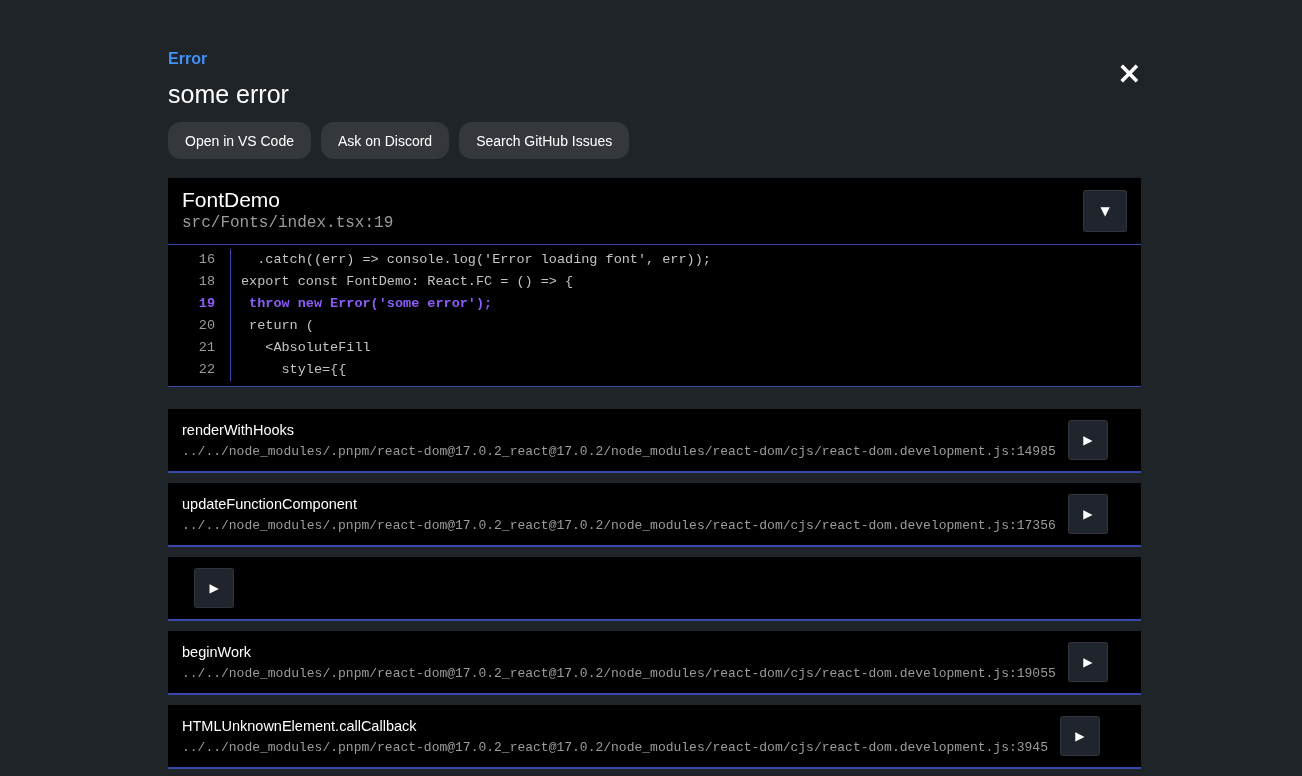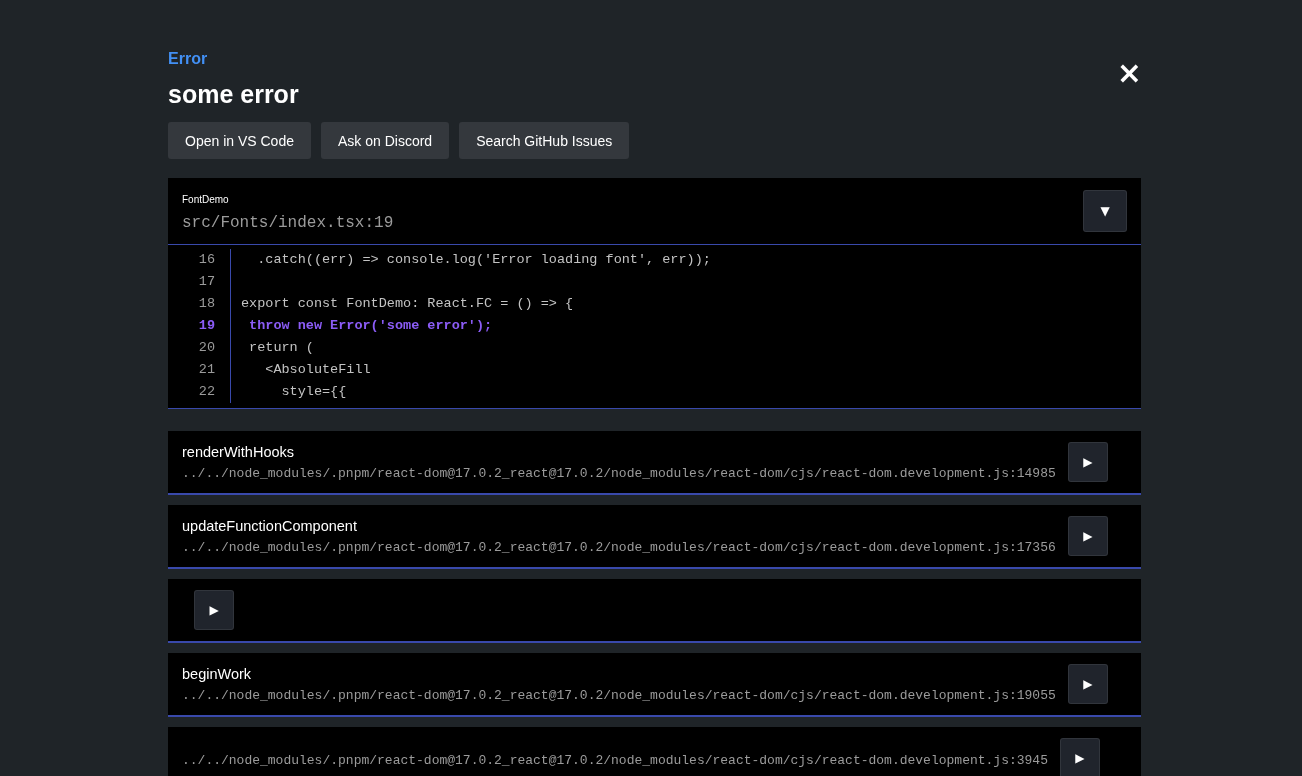--- a/index.html
+++ b/index.html
@@ -12,38 +12,38 @@
   }
   .close-btn {
     position:absolute; top:58px; right:160px;
     background:transparent; border:none; color:#fff;
     font-size:30px; font-weight:bold; line-height:30px;
     font-family:"DejaVu Sans", sans-serif;
     cursor:pointer;
   }
   .content { position:absolute; left:168px; top:50px; width:973px; }
   .kicker { color: var(--accent, #4290f5); font-size:16px; font-weight:bold; line-height:18px; }
-  .title { font-size:25px; font-weight:bold; line-height:26px; margin-top:13px; }
+  .title { font-size:25px; font-weight:normal; line-height:26px; margin-top:13px; }
   .actions { display:flex; gap:10px; margin-top:15px; }
   .action-btn {
     background: var(--button_bg, #34383d); color:#fff;
     font-family:"Liberation Sans", sans-serif; font-size:14px;
-    height:37px; padding:0 17px; border:none; border-radius:3px; cursor:pointer;
+    height:37px; padding:0 17px; border:none; border-radius:13px; cursor:pointer;
   }
   .source-card {
     background: var(--card_bg, #000);
     margin-top:19px;
     border-bottom:1px solid var(--divider, #3949ab);
   }
   .source-header {
     display:flex; justify-content:space-between; align-items:center;
     padding:12px 14px;
     border-bottom:1px solid var(--divider, #3949ab);
   }
-  .src-fn { font-size:10px; line-height:17px; color:#fff; }
+  .src-fn { font-size:21px; line-height:17px; color:#fff; }
   .src-loc {
     margin-top:6px;
     font-family:"Liberation Mono","DejaVu Sans Mono",monospace;
     font-size:16px; color:#9b9b9b;
   }
   .icon-btn {
     width:44px; height:42px; flex-shrink:0;
     background:#20242c; border:1px solid rgba(255,255,255,0.08); border-radius:3px;
     color:#fff; cursor:pointer;
     display:flex; align-items:center; justify-content:center;
@@ -122,24 +122,20 @@
       <button class="icon-btn">
         <span class="tri">▼</span>
       </button>
     </div>
     <div class="code">
         <div class="code-row">
     <div class="gutter">16</div>
     <div class="code-cell">  .catch((err) =&gt; console.log('Error loading font', err));</div>
   </div>
         <div class="code-row">
-    <div class="gutter">17</div>
-    <div class="code-cell"></div>
-  </div>
-        <div class="code-row">
     <div class="gutter">18</div>
     <div class="code-cell">export const FontDemo: React.FC = () =&gt; {</div>
   </div>
         <div class="code-row highlight">
     <div class="gutter">19</div>
     <div class="code-cell"> throw new Error('some error');</div>
   </div>
         <div class="code-row">
     <div class="gutter">20</div>
     <div class="code-cell"> return (</div>
@@ -183,20 +179,21 @@
     <div class="frame-text">
       <div class="frame-fn">beginWork</div>
       <div class="frame-loc">../../node_modules/.pnpm/react-dom@17.0.2_react@17.0.2/node_modules/react-dom/cjs/react-dom.development.js:19055</div>
     </div>
     <button class="play-btn">
       <span class="tri">▶</span>
     </button>
   </div>
       <div class="frame">
     <div class="frame-text">
+      <div class="frame-fn">HTMLUnknownElement.callCallback</div>
       <div class="frame-loc">../../node_modules/.pnpm/react-dom@17.0.2_react@17.0.2/node_modules/react-dom/cjs/react-dom.development.js:3945</div>
     </div>
     <button class="play-btn">
       <span class="tri">▶</span>
     </button>
   </div>
       <div class="frame">
     <div class="frame-text">
       <div class="frame-fn"></div>
       <div class="frame-loc"></div>

